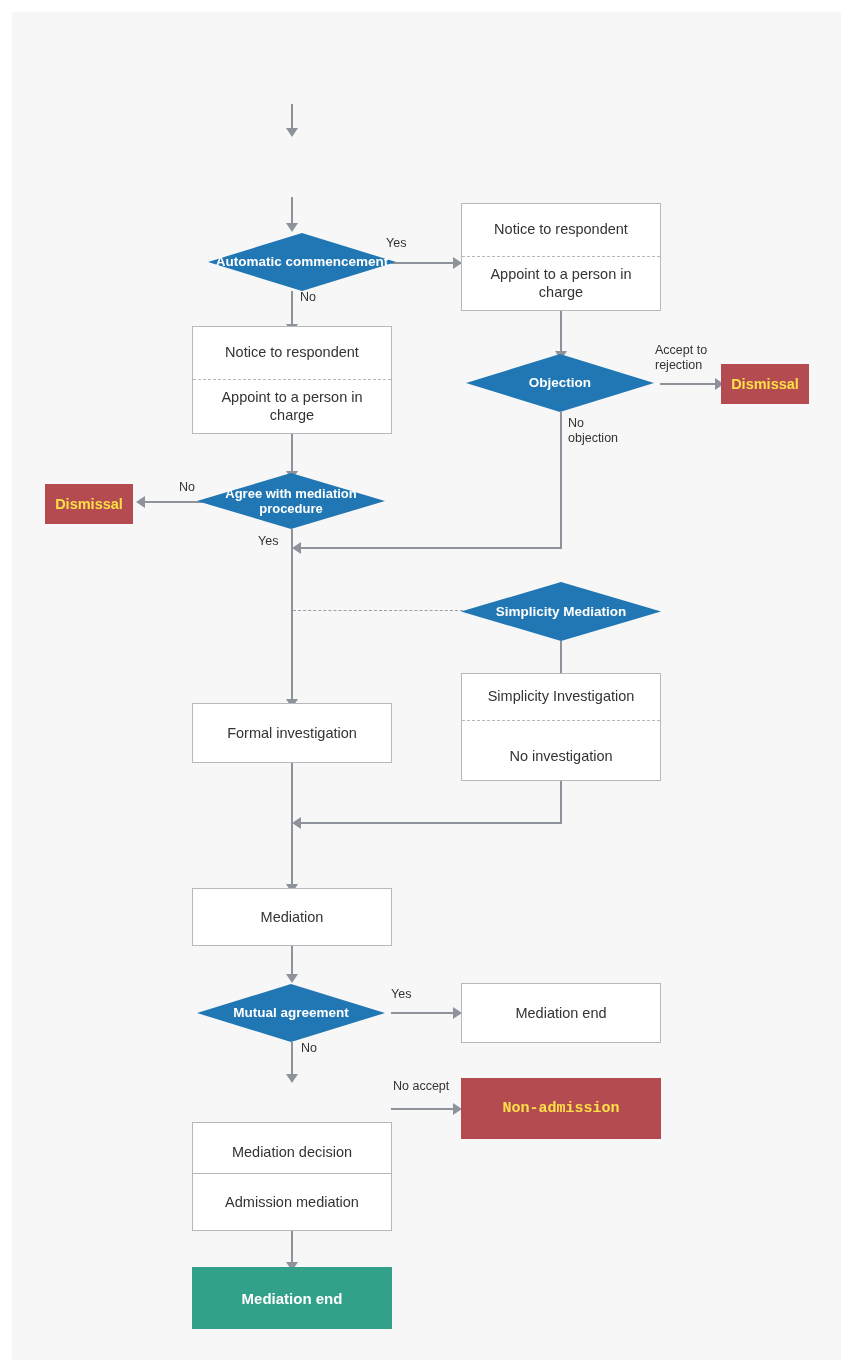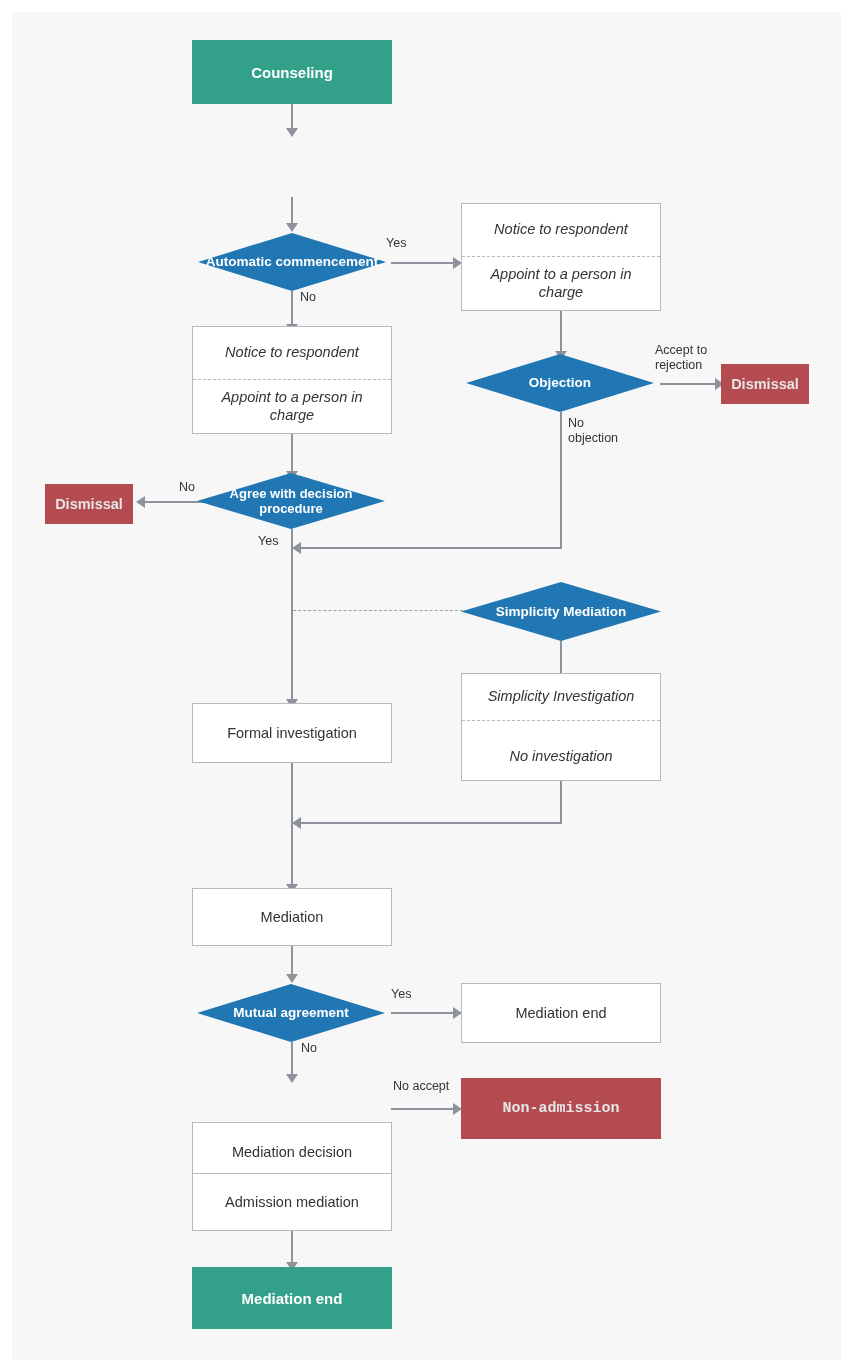--- a/index.html
+++ b/index.html
@@ -34,25 +34,25 @@
     font-weight: 400;
   }
   .term-teal {
     background: #33a08a;
     color: #ffffff;
     font-size: 15px;
     font-weight: 600;
   }
   .term-red {
     background: #b44b50;
-    color: #e5e5e5;
+    color: #fde047;
     font-size: 14.5px;
     font-weight: 600;
   }
-  .split-box { justify-content: flex-end; font-style: italic; }
+  .split-box { justify-content: flex-end; }
   .split-box .half {
     width: 100%;
     height: 50%;
     display: flex;
     align-items: center;
     justify-content: center;
     padding: 0 6px;
     box-sizing: border-box;
     line-height: 1.22;
   }
@@ -184,26 +184,23 @@
 rejection</div>
   <div class="elabel" style="left:556px; top:404px;">No
 objection</div>
   <div class="elabel" style="left:167px; top:468px;">No</div>
   <div class="elabel" style="left:246px; top:522px;">Yes</div>
   <div class="elabel" style="left:379px; top:975px;">Yes</div>
   <div class="elabel" style="left:289px; top:1029px;">No</div>
   <div class="elabel" style="left:381px; top:1067px;">No accept</div>
   <div class="elabel" style="left:289px; top:1127px;">Accept</div>
 
-  <div class="node term-teal" style="left:180px; top:28px; width:200px; height:64px;">
-    <span>Counseling</span>
-  </div>
-
-
-  <div class="dia" style="left:186px; top:221px; width:188px; height:58px;">
+
+
+  <div class="dia" style="left:196px; top:221px; width:188px; height:58px;">
     <svg width="188" height="58" viewBox="0 0 188 58" aria-hidden="true">
         <polygon points="94,0 188,29 94,58 0,29" fill="#2077b4"></polygon>
       </svg>
     <div class="dlabel">Automatic commencement</div>
   </div>
 
   <div class="node proc split-box" style="left:449px; top:191px; width:200px; height:108px;">
     <div class="half top">Notice to respondent</div>
     <div class="half">Appoint to a person in charge</div>
   </div>
@@ -221,21 +218,21 @@
 
   <div class="node proc split-box" style="left:180px; top:314px; width:200px; height:108px;">
     <div class="half top">Notice to respondent</div>
     <div class="half">Appoint to a person in charge</div>
   </div>
 
   <div class="dia" style="left:185px; top:461px; width:188px; height:56px;">
     <svg width="188" height="56" viewBox="0 0 188 56" aria-hidden="true">
         <polygon points="94,0 188,28 94,56 0,28" fill="#2077b4"></polygon>
       </svg>
-    <div class="dlabel" style="font-size:13px;">Agree with decision procedure</div>
+    <div class="dlabel" style="font-size:13px;">Agree with mediation procedure</div>
   </div>
 
   <div class="node term-red" style="left:33px; top:472px; width:88px; height:40px;">
     <span>Dismissal</span>
   </div>
 
   <div class="dia" style="left:449px; top:570px; width:200px; height:59px;">
     <svg width="200" height="59" viewBox="0 0 200 59" aria-hidden="true">
         <polygon points="100,0 200,29.5 100,59 0,29.5" fill="#2077b4"></polygon>
       </svg>

